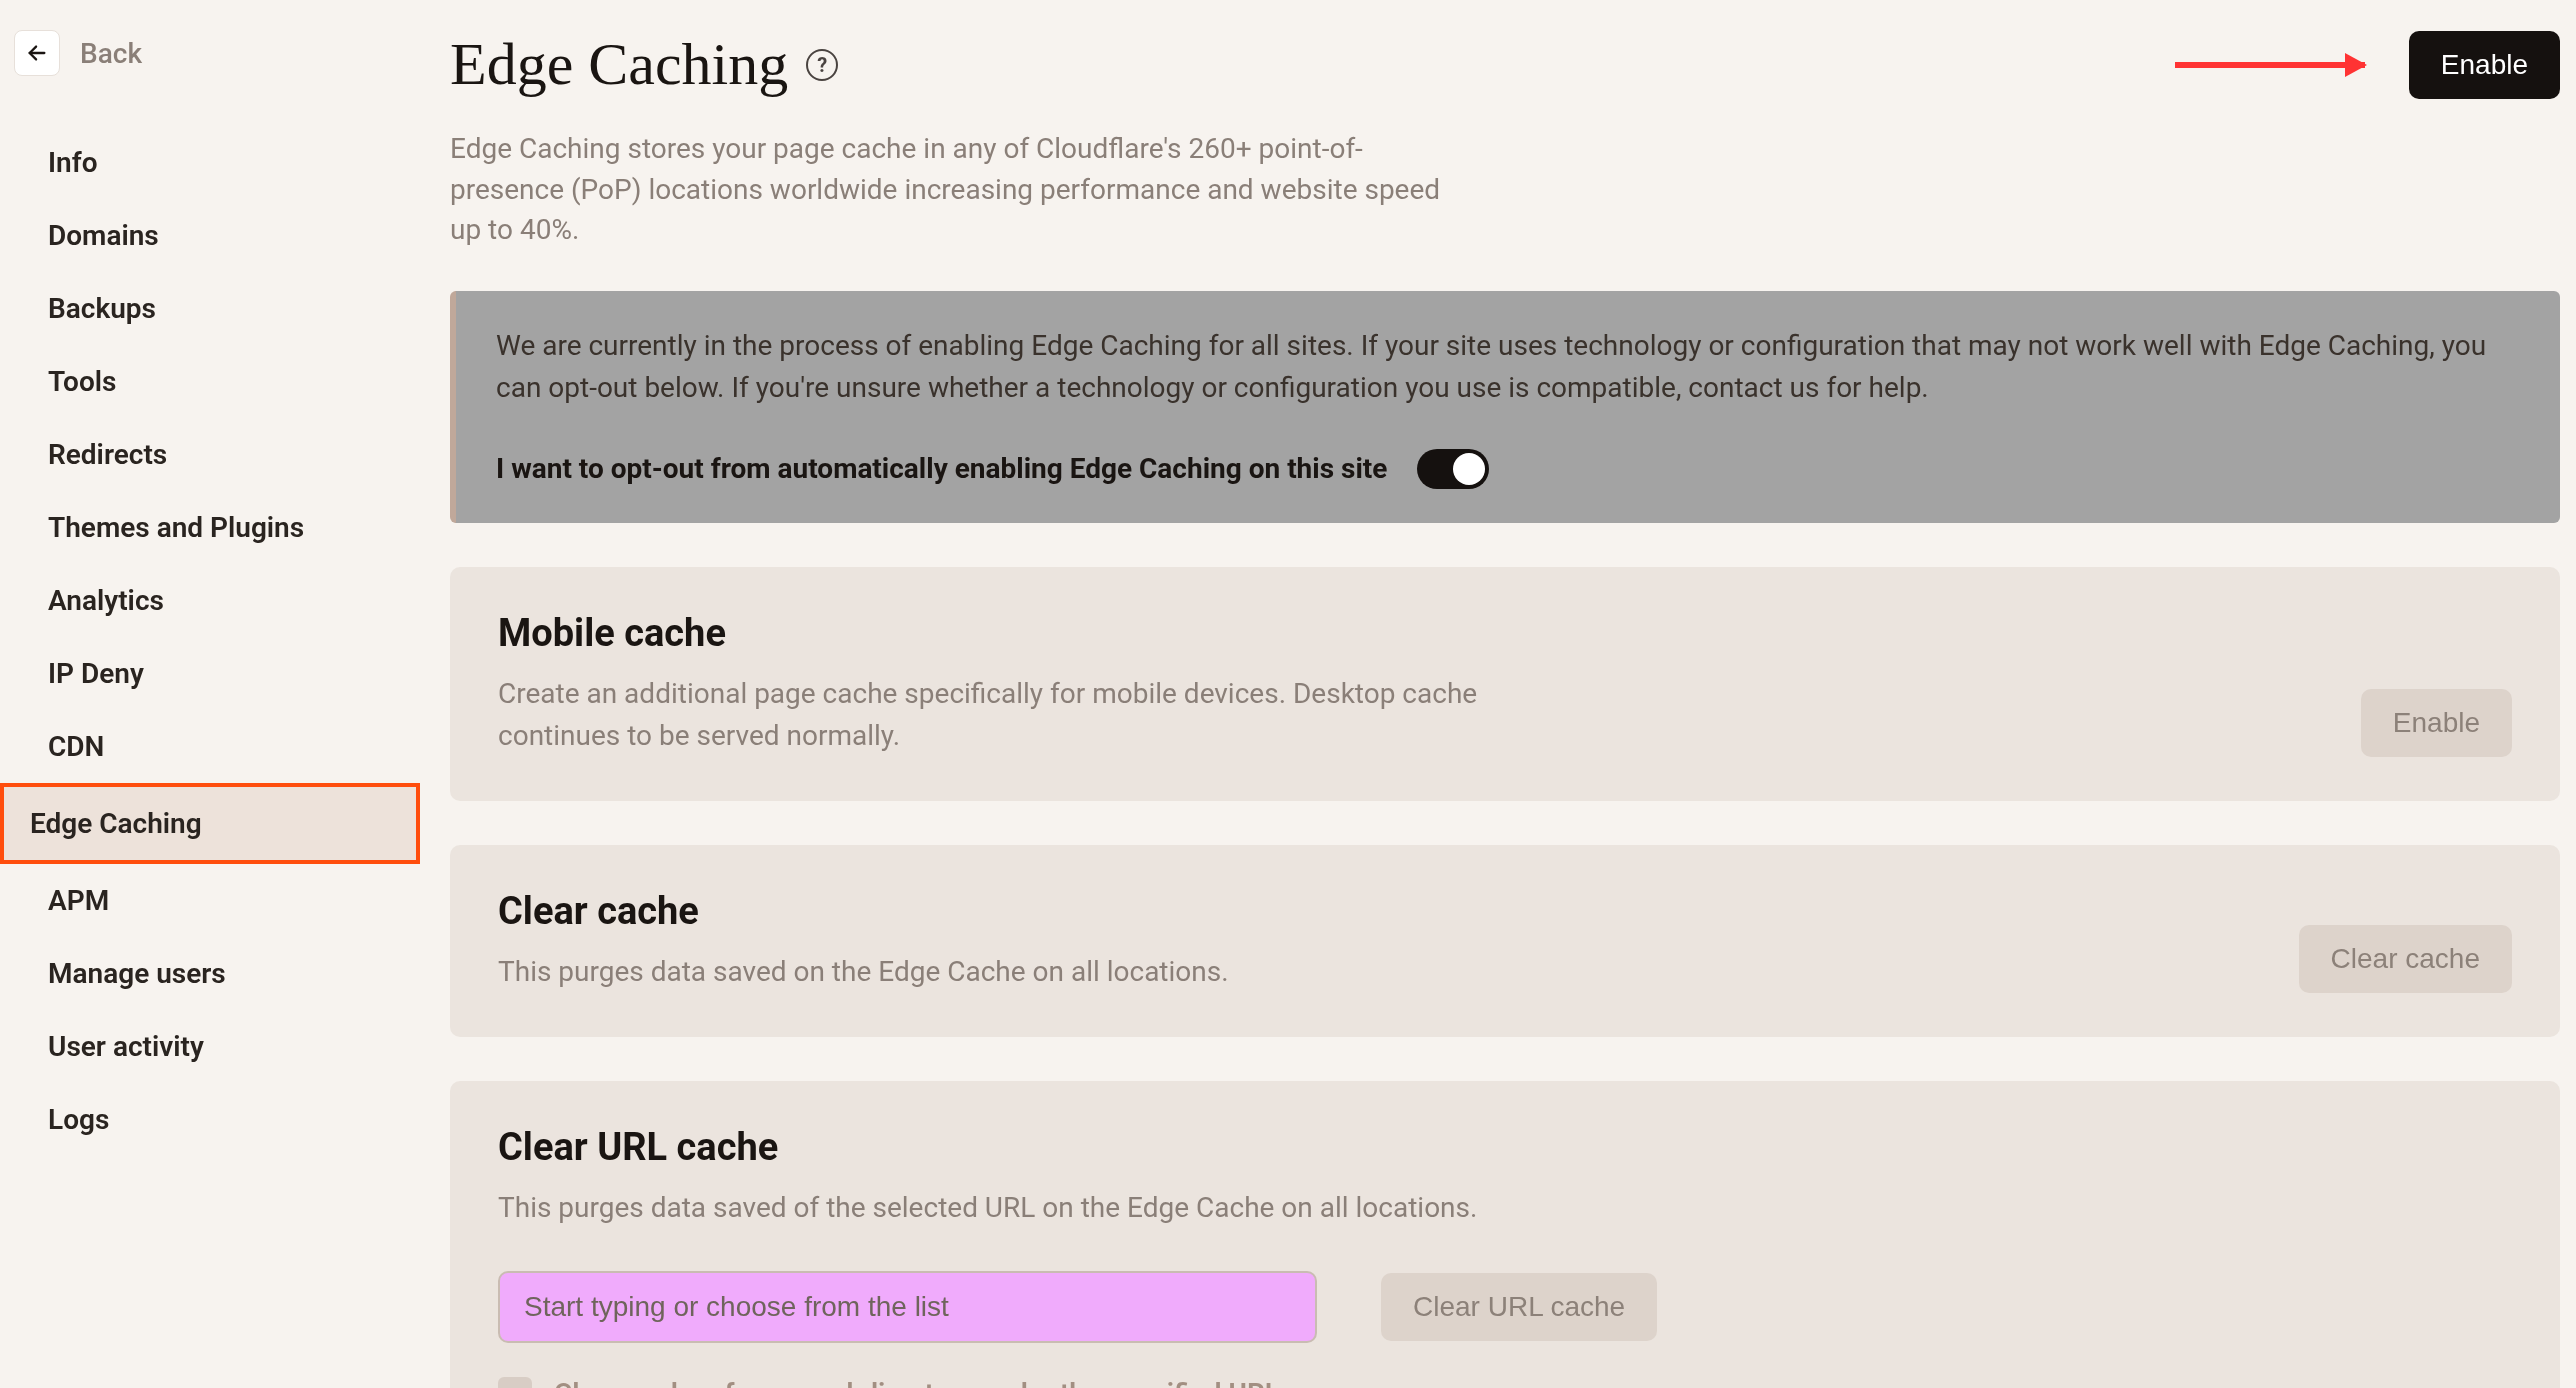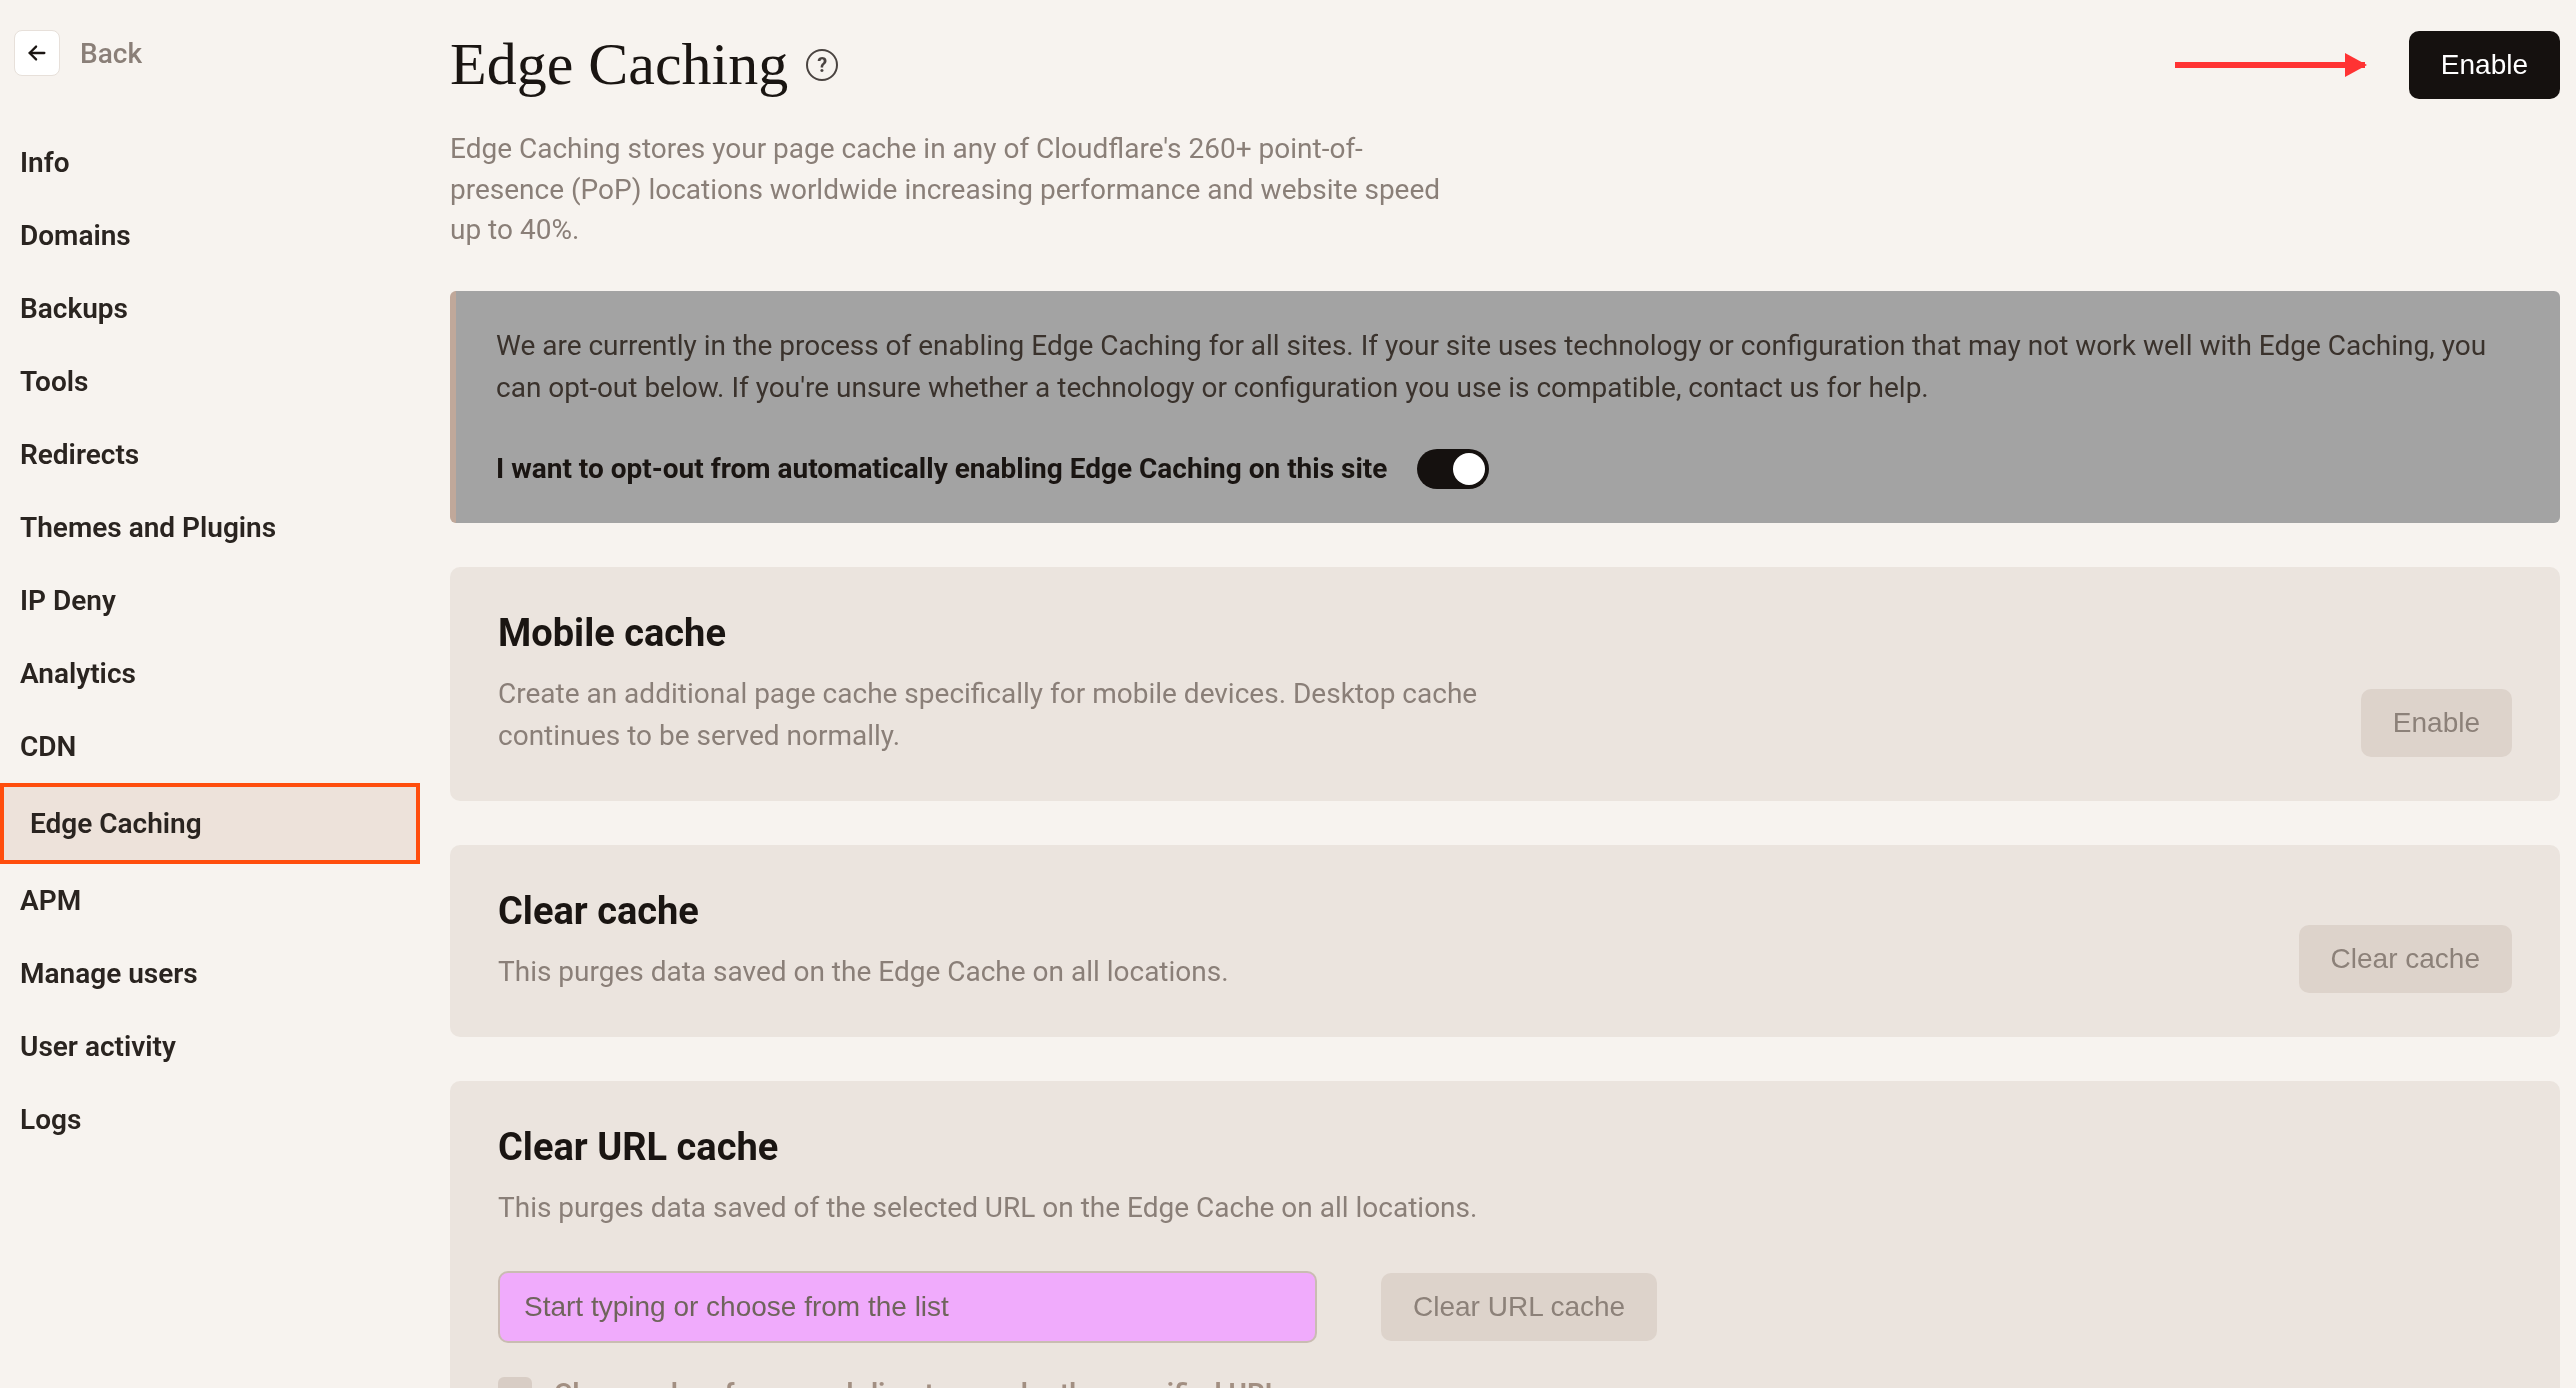--- a/index.html
+++ b/index.html
@@ -47,21 +47,21 @@
     font-weight: 500;
   }
   .nav {
     display: flex;
     flex-direction: column;
   }
   .nav-item {
     font-size: 28px;
     font-weight: 600;
     color: #2a2420;
-    padding: 20px 0 20px 20px;
+    padding: 20px 0 20px 48px;
     cursor: pointer;
   }
   .nav-item.active {
     background: #ede2da;
     border: 4px solid #ff4d0d;
     border-left-width: 4px;
     padding-left: 26px;
   }
   
   .main {
@@ -256,22 +256,22 @@
       </span>
       <span class="back-label">Back</span>
     </div>
     <nav class="nav">
       <div class="nav-item">Info</div>
       <div class="nav-item">Domains</div>
       <div class="nav-item">Backups</div>
       <div class="nav-item">Tools</div>
       <div class="nav-item">Redirects</div>
       <div class="nav-item">Themes and Plugins</div>
+      <div class="nav-item">Analytics</div>
       <div class="nav-item">IP Deny</div>
-      <div class="nav-item">Analytics</div>
       <div class="nav-item">CDN</div>
       <div class="nav-item active">Edge Caching</div>
       <div class="nav-item">APM</div>
       <div class="nav-item">Manage users</div>
       <div class="nav-item">User activity</div>
       <div class="nav-item">Logs</div>
     </nav>
   </aside>
 
   <main class="main">

